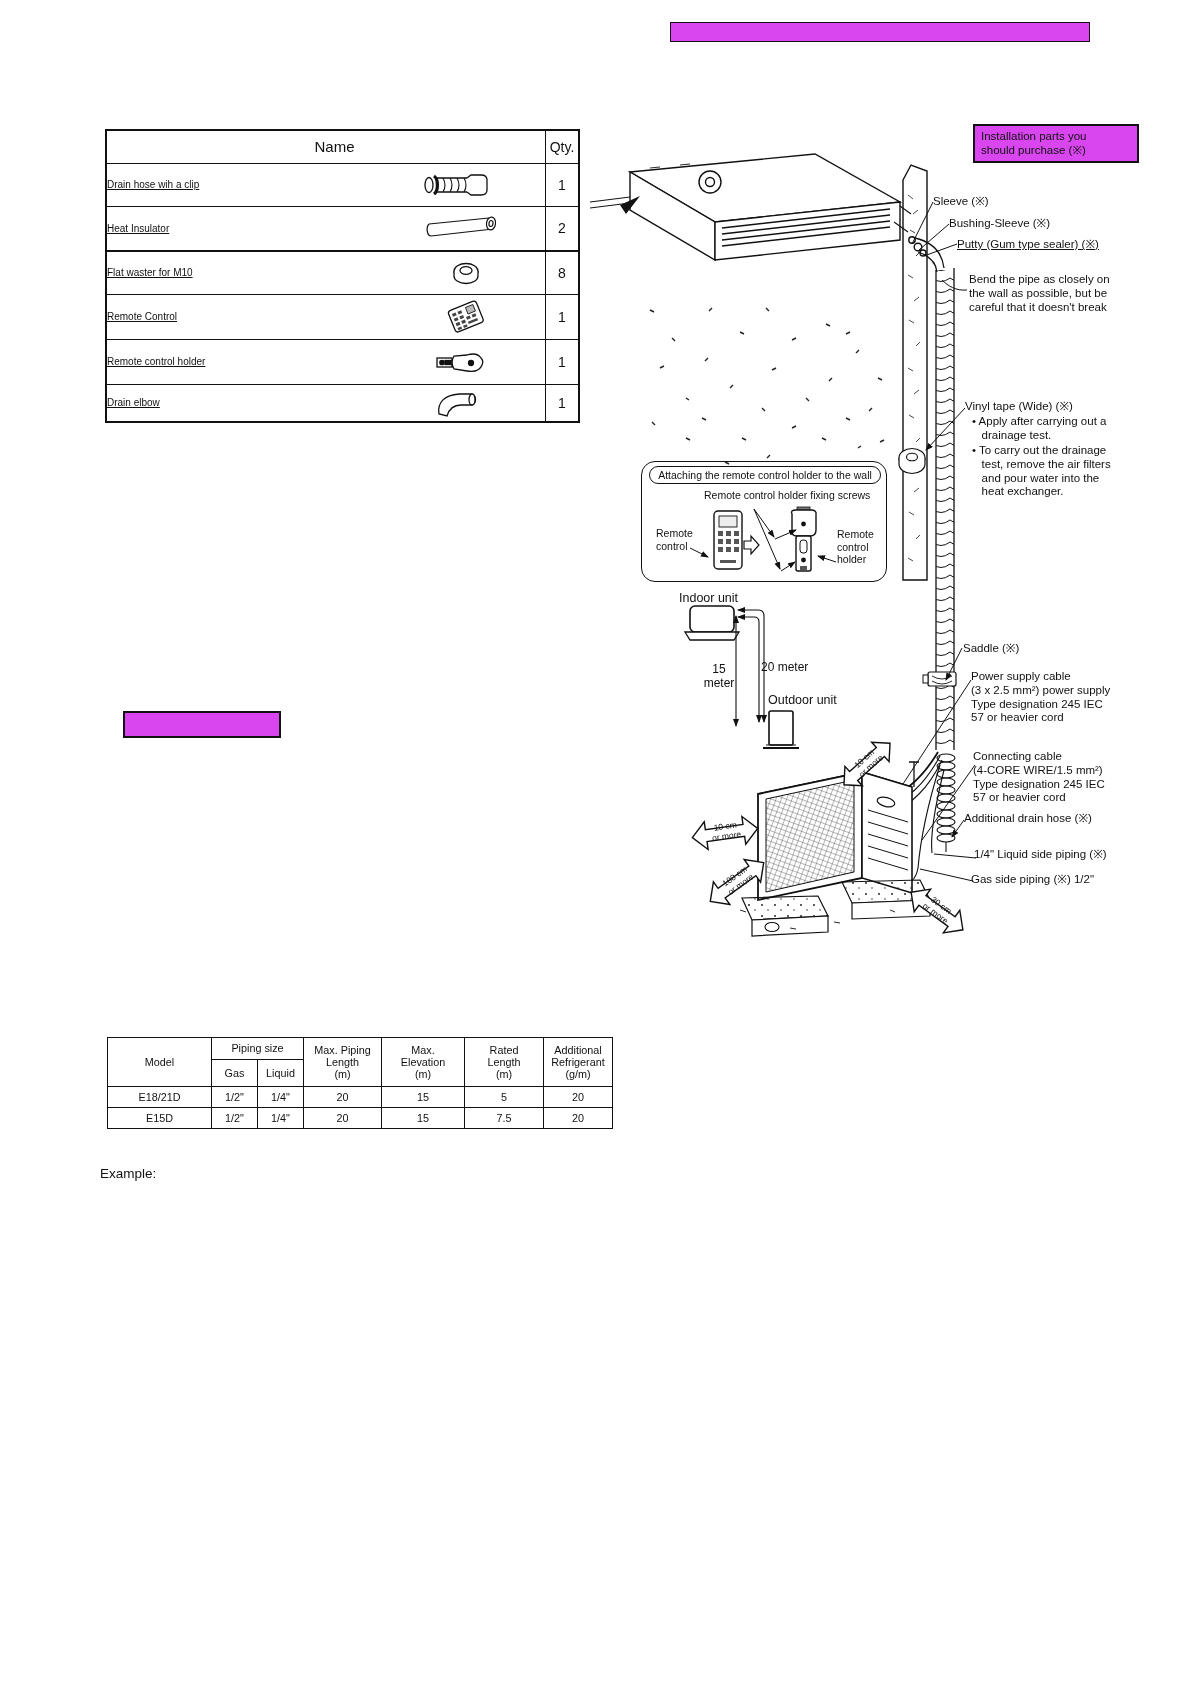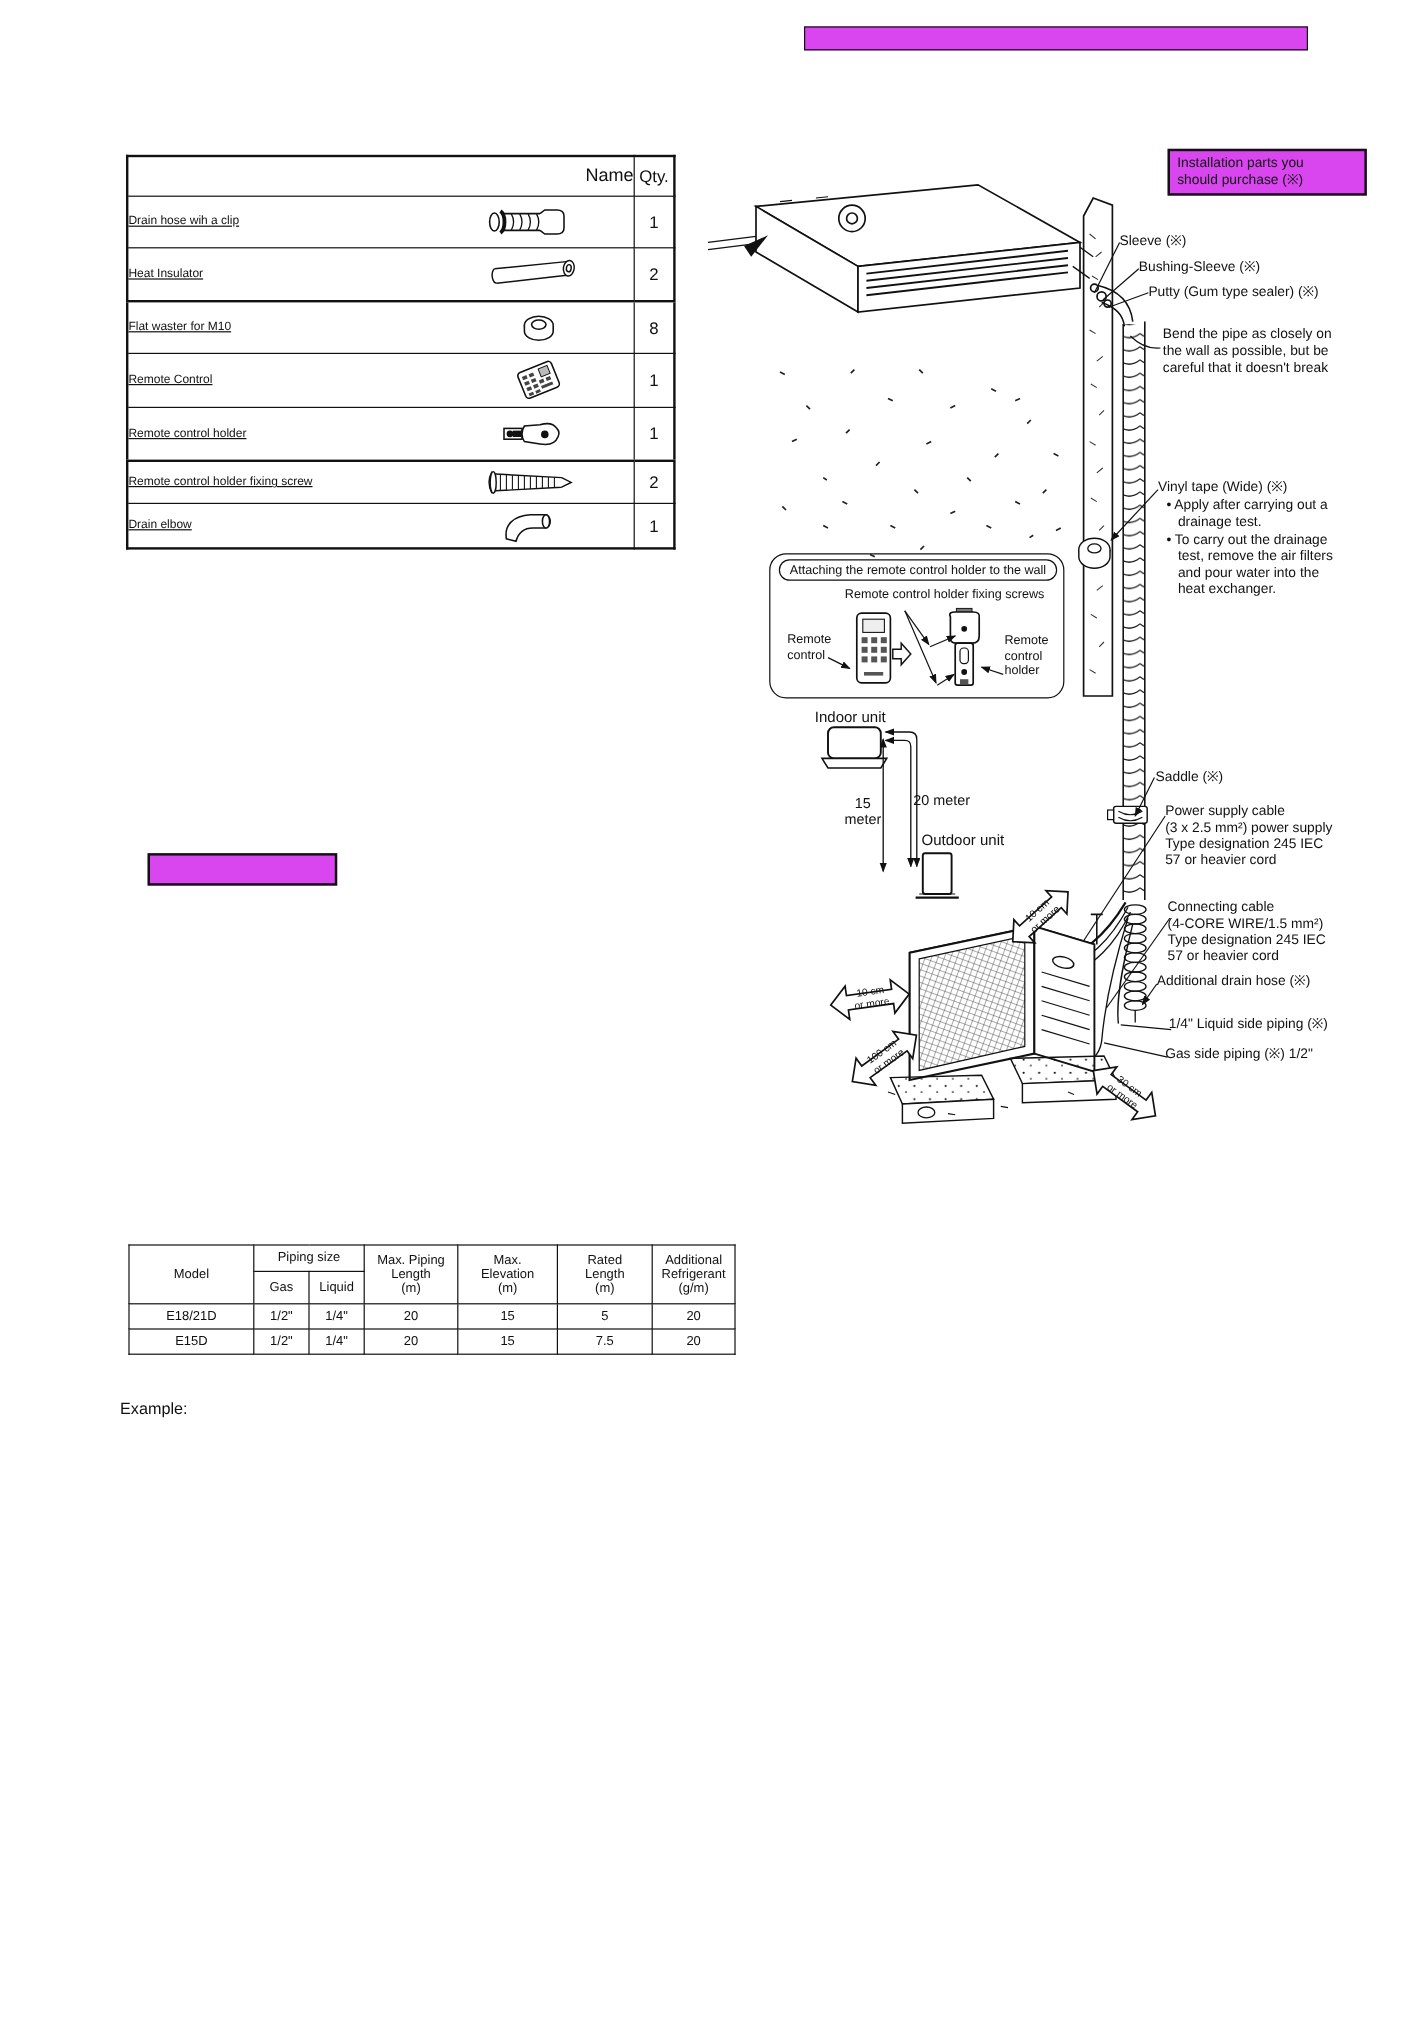--- a/index.html
+++ b/index.html
@@ -4,21 +4,21 @@
 <style>
   html,body{margin:0;padding:0;background:#fff;}
   .page{position:relative;width:1190px;height:1684px;background:#fff;overflow:hidden;
         font-family:"Liberation Sans",sans-serif;color:#111;}
   .abs{position:absolute;}
   .box{position:absolute;border:1.5px solid #111;background:#d946ef;}
   
   table.parts{position:absolute;left:105px;top:129px;width:453px;border-collapse:collapse;
               table-layout:fixed;border:2px solid #111;}
   table.parts td,table.parts th{border:1px solid #111;padding:0;vertical-align:middle;}
-  table.parts th{font-weight:normal;font-size:15px;text-align:right;}
+  table.parts th{font-weight:normal;font-size:15px;text-align:center;padding-left:17px;}
   table.parts th.qh{text-align:center;padding-left:0;font-size:14px;}
   td.namecell{position:relative;font-size:10px;padding-left:17px;text-decoration:underline;}
   td.qtycell{text-align:center;font-size:14px;}
   tr.thick td{border-top:2px solid #111;}
   .picon{position:absolute;right:44px;top:50%;transform:translateY(-50%);}
   
   .dlbl{position:absolute;font-size:11.5px;line-height:1.2;color:#111;white-space:pre;}
   .small{font-size:10.5px;}
   .mid{font-size:12.5px;}
   .rot{position:absolute;width:58px;font-size:8.5px;line-height:1.15;text-align:center;white-space:pre;}
@@ -117,33 +117,20 @@
             <rect x="16" y="11" width="15" height="9"></rect>
             <circle cx="21" cy="15.5" r="2.2" fill="#111"></circle>
             <rect x="24" y="13.5" width="6" height="4" fill="#111"></rect>
             <path d="M33,9 Q29,15.5 33,22 L46,24 Q58,26 61,18 Q63,14 60,11 Q56,5 46,8 Z"></path>
             <circle cx="50" cy="16" r="2.5" fill="#111"></circle>
           </g>
         </svg>
       </td>
       <td class="qtycell">1</td>
     </tr>
-    <tr style="height:35px" class="thick">
-      <td class="namecell"><span>Remote control holder fixing screw</span>
-        <svg class="picon" width="86" height="28" viewBox="0 0 86 28">
-          <g fill="#fff" stroke="#111" stroke-width="1.2">
-            <path d="M12,5 Q7,14 12,23"></path>
-            <ellipse cx="13" cy="14" rx="2.5" ry="9"></ellipse>
-            <path d="M15,7 L70,10 M15,21 L70,18 M70,10 L78,14 L70,18"></path>
-            <path d="M19,7.5 l0,13 M24,7.8 l0,12.5 M29,8 l0,12 M34,8.3 l0,11.5 M39,8.6 l0,11 M44,8.9 l0,10.5 M49,9.2 l0,10 M54,9.4 l0,9.5 M59,9.6 l0,9 M64,9.8 l0,8.5" stroke-width="0.9"></path>
-          </g>
-        </svg>
-      </td>
-      <td class="qtycell">2</td>
-    </tr>
     <tr style="height:38px">
       <td class="namecell"><span>Drain elbow</span>
         <svg class="picon" width="80" height="30" viewBox="0 0 80 30">
           <g fill="#fff" stroke="#111" stroke-width="1.3">
             <path d="M18,26 C16,14 24,7 38,6 L50,6 C56,6 56,17 50,17 L40,17 C32,17 28,21 26,28 Z"></path>
             <ellipse cx="51" cy="11.5" rx="3" ry="5.5"></ellipse>
           </g>
         </svg>
       </td>
       <td class="qtycell">1</td>
@@ -323,21 +310,21 @@
     <g transform="translate(347,801) rotate(36)">
       <path d="M-32,0 L-18,-14 L-18,-6 L18,-6 L18,-14 L32,0 L18,14 L18,6 L-18,6 L-18,14 Z" fill="#fff" stroke="#111" stroke-width="1.4"></path>
     </g>
   </svg>
 
   <div class="box" style="left:973px;top:124px;width:150px;padding:3px 6px;border-width:2px;font-size:11.5px;line-height:1.25;white-space:pre;">Installation parts you
 should purchase (※)</div>
 
   <div class="dlbl" style="left:933px;top:195px;">Sleeve (※)</div>
   <div class="dlbl" style="left:949px;top:217px;">Bushing-Sleeve (※)</div>
-  <div class="dlbl" style="left:957px;top:238px;">Putty (Gum type sealer) (※)</div>
+  <div class="dlbl" style="left:957px;top:238px;text-decoration:underline;">Putty (Gum type sealer) (※)</div>
   <div class="dlbl" style="left:969px;top:273px;">Bend the pipe as closely on
 the wall as possible, but be
 careful that it doesn't break</div>
 
   <div class="dlbl" style="left:965px;top:400px;">Vinyl tape (Wide) (※)</div>
   <div class="dlbl" style="left:972px;top:415px;">• Apply after carrying out a
    drainage test.</div>
   <div class="dlbl" style="left:972px;top:444px;">• To carry out the drainage
    test, remove the air filters
    and pour water into the

